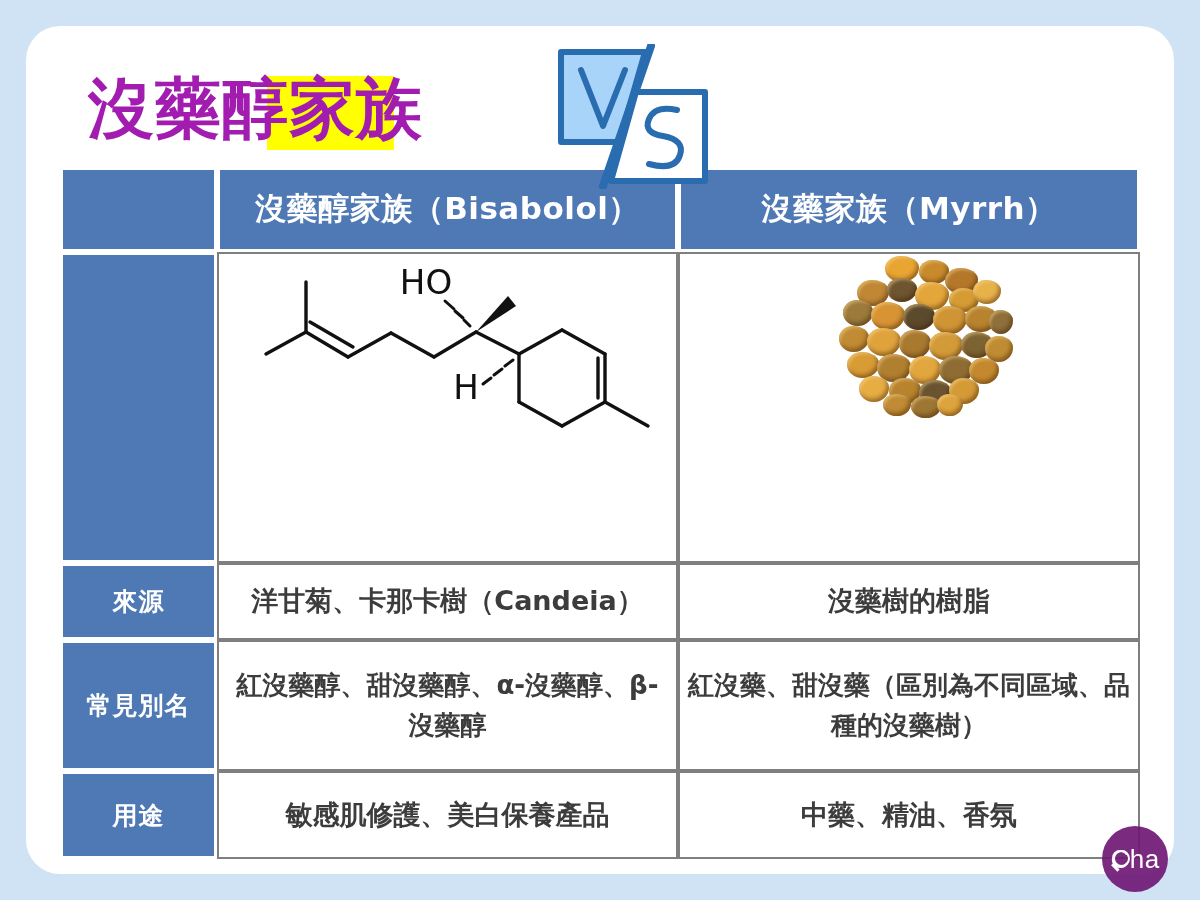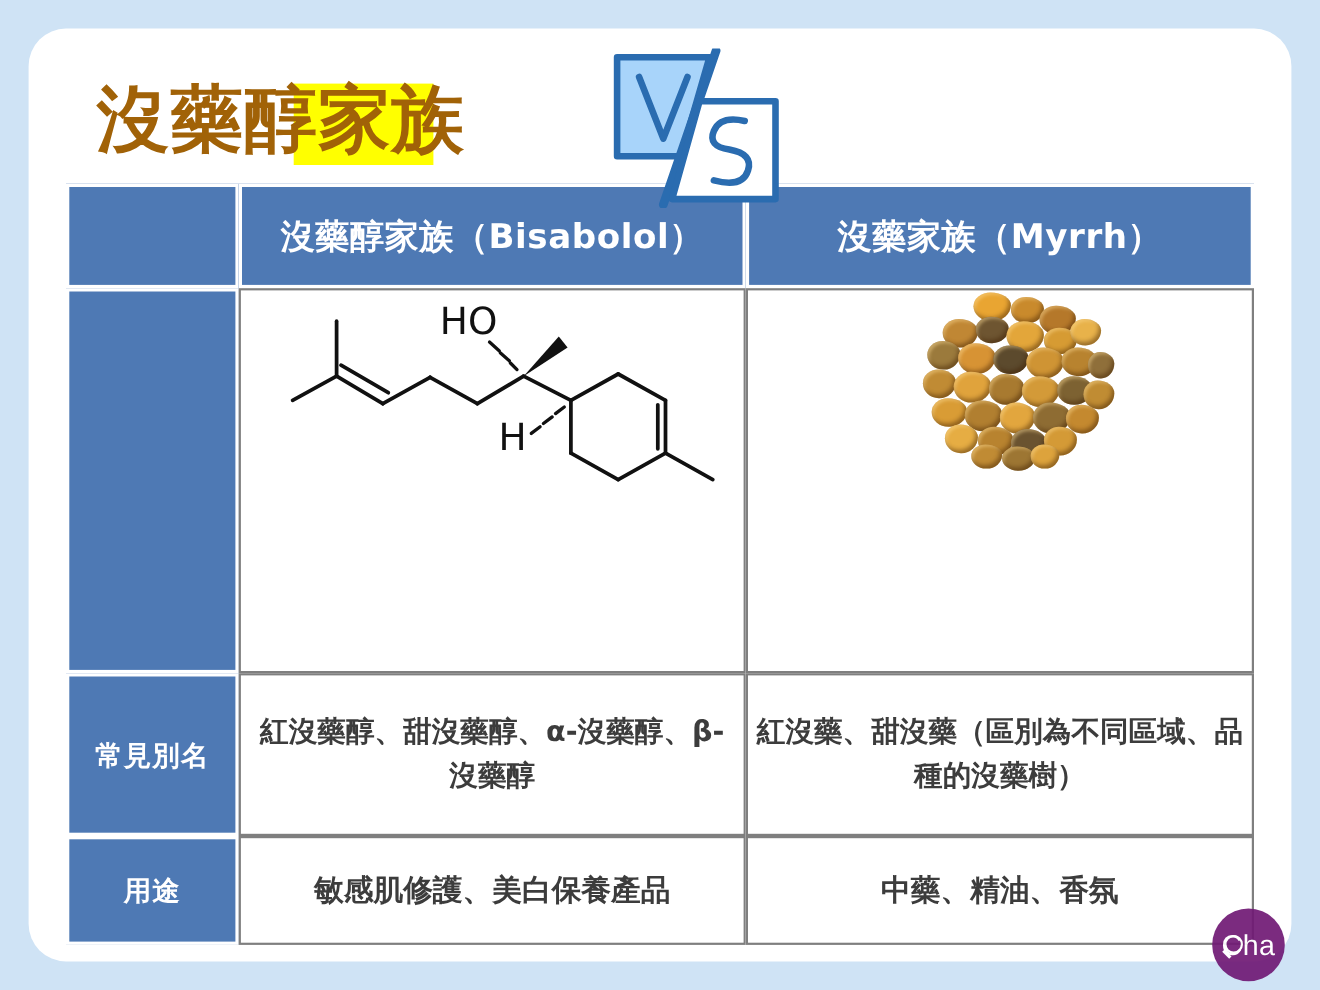--- a/index.html
+++ b/index.html
@@ -35,21 +35,21 @@
     width: 1090px;
     height: 120px;
   }
 
   .title-text {
     position: absolute;
     font-family: "DejaVu Sans", "Liberation Sans", sans-serif;
     font-weight: 700;
     font-size: 66px;
     line-height: 86px;
-    color: #a16207;
+    color: #a21caf;
     letter-spacing: 1px;
     white-space: nowrap;
   }
 
   #title-left  { left: 28px;  top: 22px; }
   #title-right { left: 690px; top: 22px; }
 
   
   #title-highlight {
     position: absolute;
@@ -335,20 +335,25 @@
             <div class="nug" style="left:86px;  top:126px; width:32px; height:26px; background:#6a5330;"></div>
             <div class="nug" style="left:116px; top:124px; width:30px; height:26px; background:#d49a36;"></div>
             <div class="nug" style="left:50px;  top:140px; width:28px; height:22px; background:#c08b34;"></div>
             <div class="nug" style="left:78px;  top:142px; width:30px; height:22px; background:#9d7633;"></div>
             <div class="nug" style="left:104px; top:140px; width:26px; height:22px; background:#dda33c;"></div>
           </div>
         </div>
       </td>
     </tr>
 
+    <tr class="r-source">
+      <td class="blue-cell rowlabel">來源</td>
+      <td class="val-cell">洋甘菊、卡那卡樹（Candeia）</td>
+      <td class="val-cell">沒藥樹的樹脂</td>
+    </tr>
 
     <tr class="r-alias">
       <td class="blue-cell rowlabel">常見別名</td>
       <td class="val-cell val-smallish">紅沒藥醇、甜沒藥醇、α-沒藥醇、β-沒藥醇</td>
       <td class="val-cell val-smallish">紅沒藥、甜沒藥（區別為不同區域、品種的沒藥樹）</td>
     </tr>
 
 
 
 

